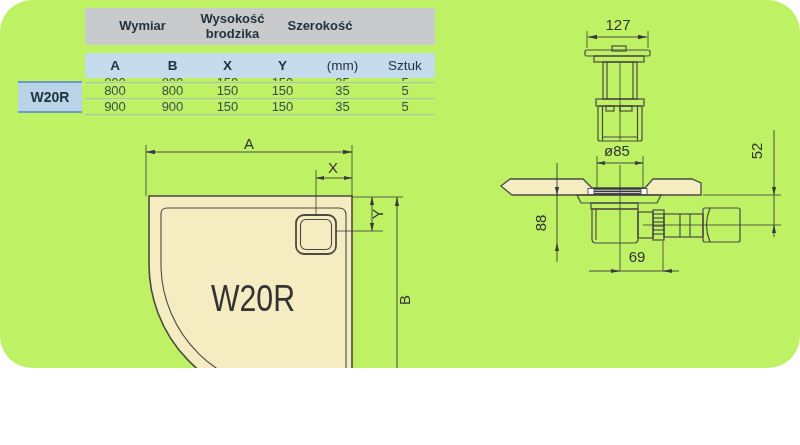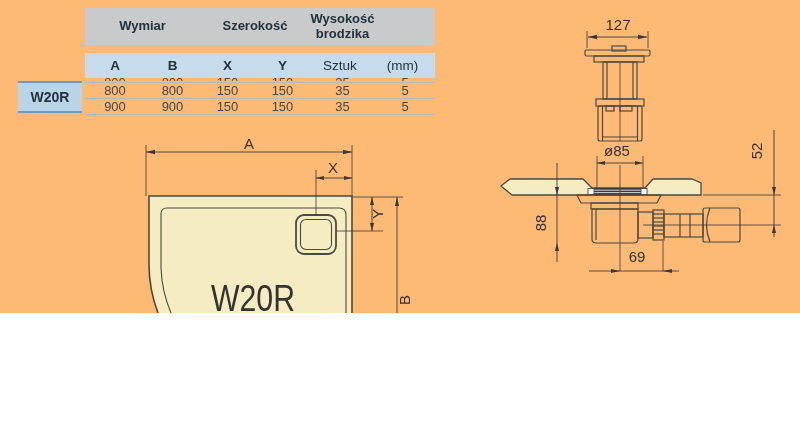--- a/index.html
+++ b/index.html
@@ -3,21 +3,21 @@
 <meta charset="utf-8">
 <style>
   :root{
     --header-gray:#c9cacc; --header-blue:#c6dcec; --label-blue:#b9d4e7;
     --label-border:#6d9cc2; --tray-fill:#f5ecc2; --outline:#4a4a42;
     --dim:#3a3a3a; --table-line:#a9bec9; --text-dark:#22333d; --text-data:#3c4a52;
     --sep:#85aecd;
   }
   *{margin:0;padding:0;box-sizing:border-box;}
   body{font-family:"Liberation Sans",sans-serif;background:#fff;}
-  #canvas{position:relative;width:800px;height:313px;background:#fdba74;overflow:hidden;}
+  #canvas{position:relative;width:800px;height:368px;background:#bef264;overflow:hidden;border-radius:32px;}
 
   
   .tbl{position:absolute;left:85px;top:0;width:350px;}
   .grp-row{position:absolute;left:0;top:8px;width:350px;height:37px;background:var(--header-gray);display:flex;}
   .grp-cell{display:flex;align-items:center;justify-content:center;text-align:center;
             font-size:13px;font-weight:bold;color:var(--text-dark);line-height:1.08;}
   .gc0{width:115px}.gc1{width:110px}.gc2{width:65px}.gc3{width:60px}
   .col-row{position:absolute;left:0;top:53px;width:350px;height:25px;background:var(--header-blue);display:flex;}
   .col-cell{display:flex;align-items:center;justify-content:center;font-size:13.5px;
             color:var(--text-dark);position:relative;}
@@ -45,31 +45,31 @@
   .dimtxt{font-size:15px;}
 </style>
 </head>
 <body>
 
 <div id="canvas">
 
   <div class="tbl">
     <div class="grp-row">
       <div class="grp-cell gc0">Wymiar</div>
+      <div class="grp-cell gc2">Wysokość brodzika</div>
       <div class="grp-cell gc1">Szerokość</div>
-      <div class="grp-cell gc2">Wysokość brodzika</div>
     </div>
 
     <div class="col-row">
       <div class="col-cell bold cc0">A</div>
       <div class="col-cell bold cc1">B</div>
       <div class="col-cell bold cc2">X</div>
       <div class="col-cell bold cc3">Y</div>
+      <div class="col-cell cc4">(mm)</div>
       <div class="col-cell cc5">Sztuk</div>
-      <div class="col-cell cc4">(mm)</div>
     </div>
 
     <div class="ghost">
       <div class="d-row">
         <div class="d-cell cc0">800</div>
         <div class="d-cell cc1">800</div>
         <div class="d-cell cc2">150</div>
         <div class="d-cell cc3">150</div>
         <div class="d-cell cc4">35</div>
         <div class="d-cell cc5">5</div>

